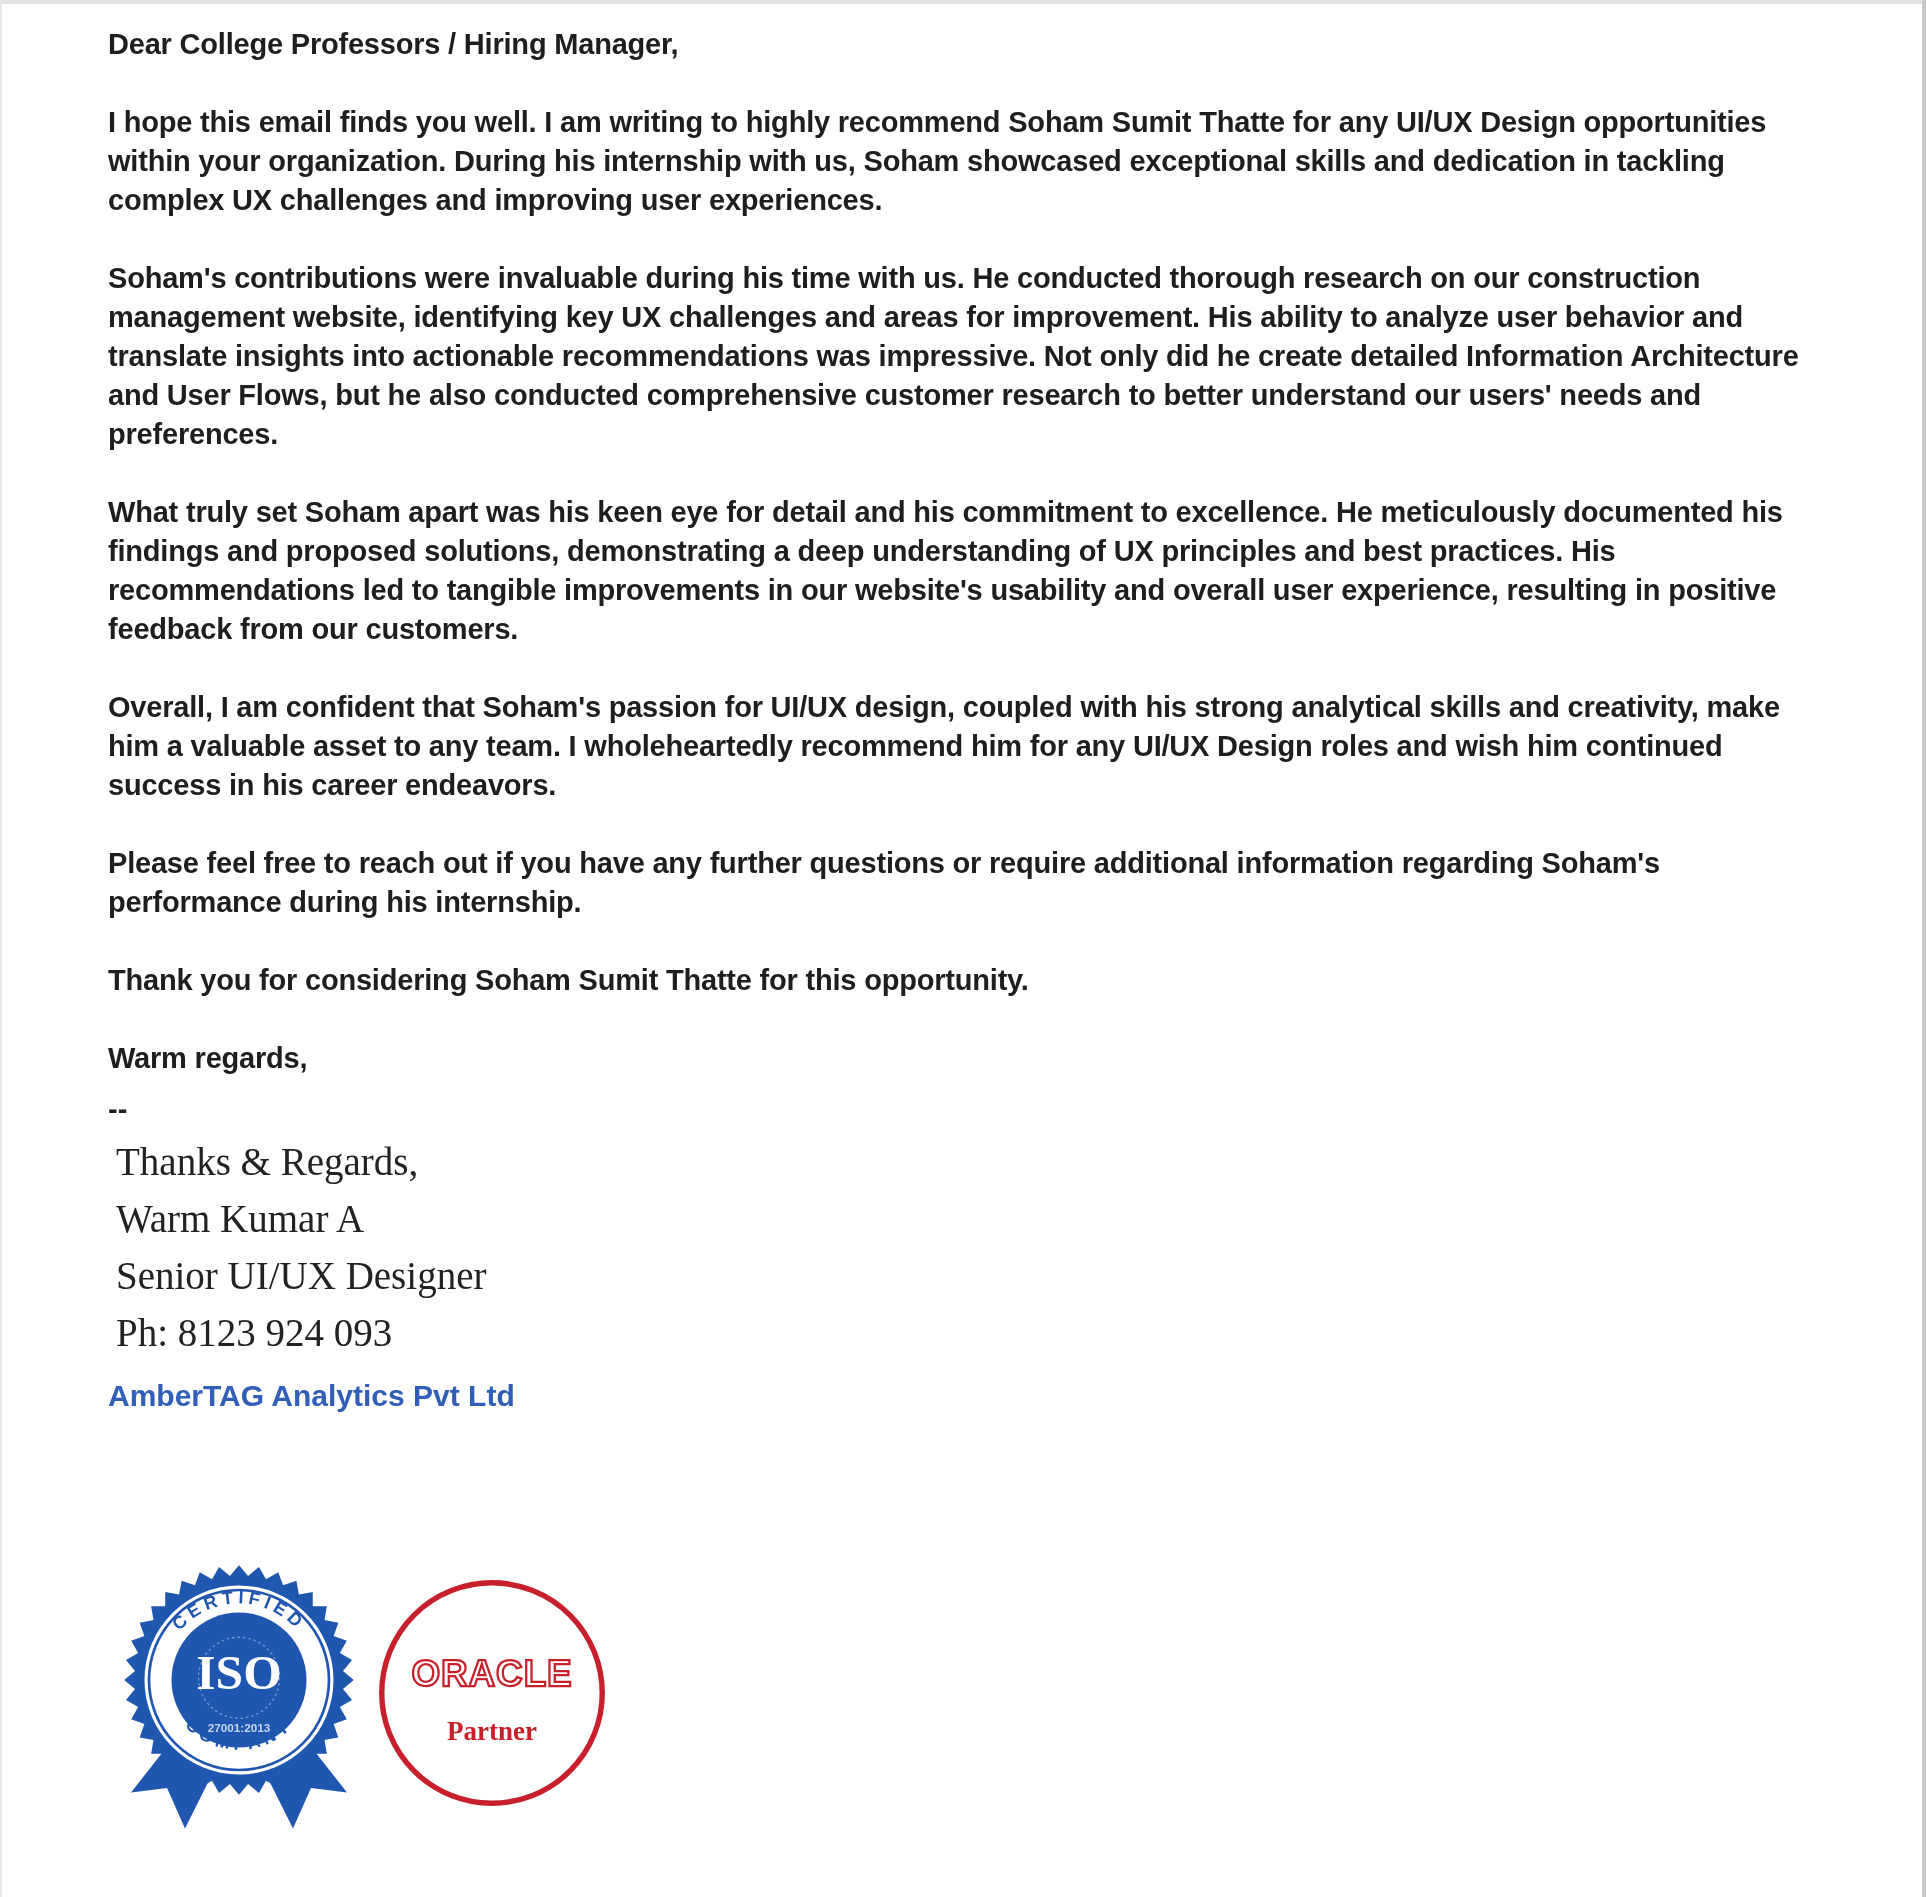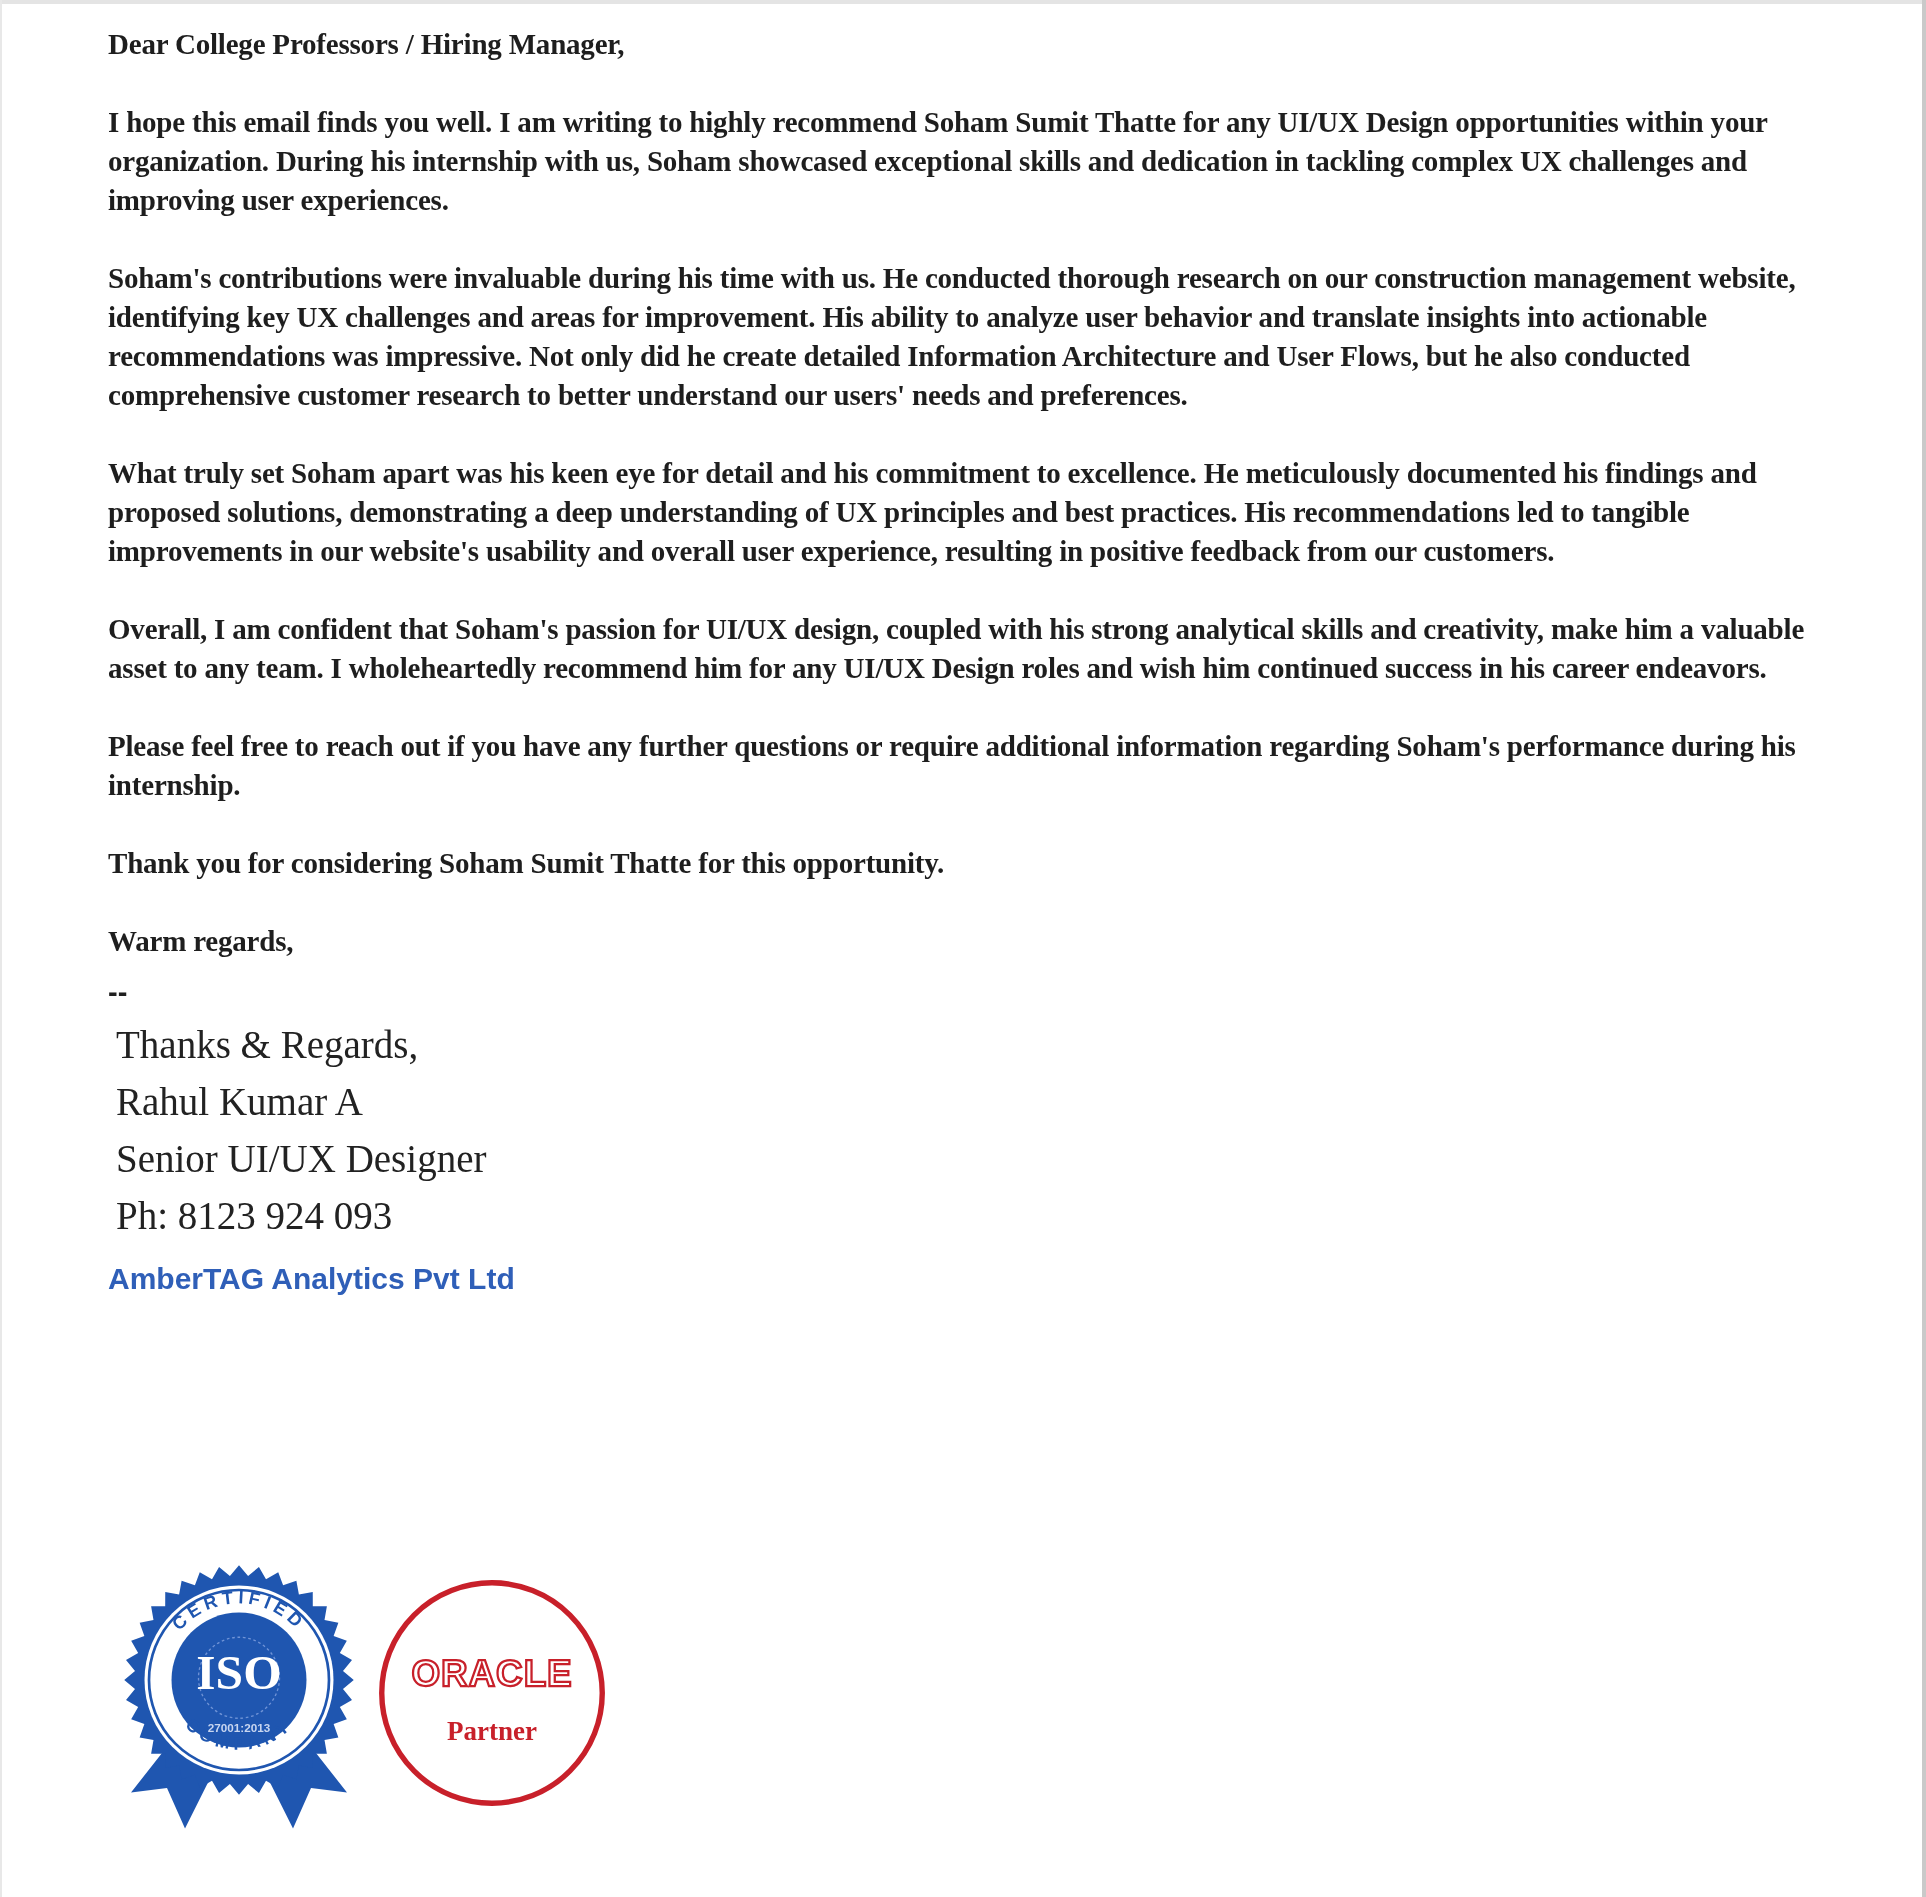--- a/index.html
+++ b/index.html
@@ -8,21 +8,21 @@
     background: #ffffff; position: relative;
     font-family: "Liberation Sans", "DejaVu Sans", sans-serif;
     color: #1f1f1f;
   }
   .frame-top { position: absolute; left: 0; top: 0; width: 1926px; height: 3.6px; background: #e4e4e4; }
   .frame-left { position: absolute; left: 0; top: 0; width: 1.8px; height: 1897px; background: #e8e8e8; }
   .frame-right { position: absolute; left: 1922px; top: 0; width: 4.5px; height: 1897px; background: #c9c9c9; }
   .content { position: absolute; left: 108px; top: 25px; width: 1713px; }
   .para {
     font-weight: bold; font-size: 29px; line-height: 39px;
-    margin: 0 0 39px 0; letter-spacing: -0.2px; color: #1e1e1e; font-family: Liberation Serif, serif;
+    margin: 0 0 39px 0; letter-spacing: -0.2px; color: #1e1e1e;
   }
   .para.tight { margin-bottom: 12px; }
   .sep { font-weight: bold; font-size: 29px; line-height: 39px; margin: 0; }
   .sig {
     font-family: "Liberation Serif", "DejaVu Serif", serif;
     font-size: 39px; line-height: 49px; color: #222; margin: 8px;
   }
   .company {
     font-weight: bold; font-size: 30px; line-height: 45px; color: #2f5fb8;
     margin-top: 8px; cursor: pointer; display: inline-block;
@@ -44,21 +44,21 @@
   <p class="para">Soham's contributions were invaluable during his time with us. He conducted thorough research on our construction management website, identifying key UX challenges and areas for improvement. His ability to analyze user behavior and translate insights into actionable recommendations was impressive. Not only did he create detailed Information Architecture and User Flows, but he also conducted comprehensive customer research to better understand our users' needs and preferences.</p>
   <p class="para">What truly set Soham apart was his keen eye for detail and his commitment to excellence. He meticulously documented his findings and proposed solutions, demonstrating a deep understanding of UX principles and best practices. His recommendations led to tangible improvements in our website's usability and overall user experience, resulting in positive feedback from our customers.</p>
   <p class="para">Overall, I am confident that Soham's passion for UI/UX design, coupled with his strong analytical skills and creativity, make him a valuable asset to any team. I wholeheartedly recommend him for any UI/UX Design roles and wish him continued success in his career endeavors.</p>
   <p class="para">Please feel free to reach out if you have any further questions or require additional information regarding Soham's performance during his internship.</p>
   <p class="para">Thank you for considering Soham Sumit Thatte for this opportunity.</p>
   <p class="para tight">Warm regards,</p>
   <p class="sep">--</p>
 
   <div>
     <p class="sig">Thanks &amp; Regards,</p>
-    <p class="sig">Rahul Kumar A</p>
+    <p class="sig">Warm Kumar A</p>
     <p class="sig">Senior UI/UX Designer</p>
     <p class="sig">Ph: 8123 924 093</p>
     <a class="company">AmberTAG Analytics Pvt Ltd</a>
   </div>
 </div>
 
 <div class="badges">
   <svg class="iso" viewBox="0 0 560 620">
 
     <polygon points="150,380 40,520 120,510 160,600 240,440" fill="#1f56b0"></polygon>

